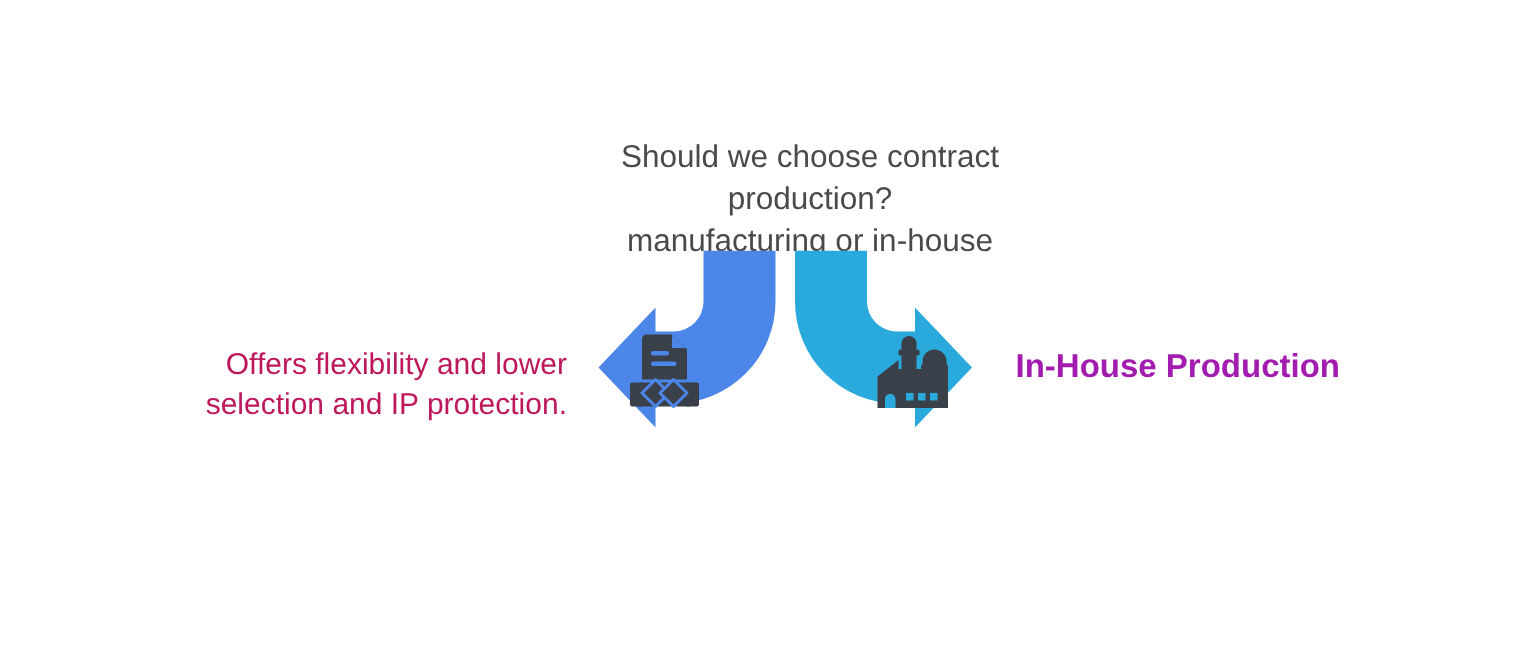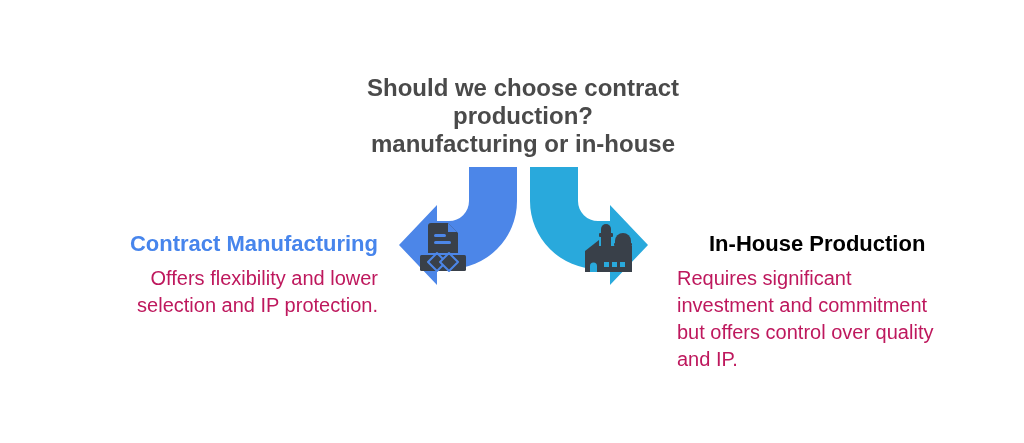--- a/index.html
+++ b/index.html
@@ -13,23 +13,23 @@
     width: 1024px;
     height: 443px;
     background: #ffffff;
     overflow: hidden;
   }
   .title {
     position: absolute;
     left: 363px;
     top: 74px;
     width: 320px;
-    margin: 0;
-    font-size: 24px;
-    font-weight: 700;
+    margin: 17px;
+    font-size: 21px;
+    font-weight: 400;
     line-height: 28px;
     color: #4a4a4a;
     text-align: center;
   }
   .arrows-svg {
     position: absolute;
     left: 395px;
     top: 167px;
     width: 265px;
     height: 124px;
@@ -54,21 +54,21 @@
     left: 85px;
     width: 293px;
     text-align: right;
   }
   .option.left h2 { color: #4785ec; }
   .option.right {
     left: 677px;
     width: 305px;
     text-align: left;
   }
-  .option.right h2 { color: #000000; margin-left: 32px; }
+  .option.right h2 { color: #a21caf; }
 </style>
 </head>
 <body>
 
 <div class="canvas">
 
   <h1 class="title">
     <div>Should we choose contract</div>
     <div>production?</div>
     <div>manufacturing or in-house</div>
@@ -100,30 +100,23 @@
       <path d="M30,22 V17 A8,8 0 0 1 46,17 V22 Z" fill="#394049"></path>
       <rect x="29" y="19" width="18" height="3" rx="1" fill="#394049"></rect>
       <path d="M5,48 V42 A3.5,3.5 0 0 1 12,42 V48 Z" fill="#29a9dc"></path>
       <rect x="19" y="38" width="5" height="5" fill="#29a9dc"></rect>
       <rect x="27" y="38" width="5" height="5" fill="#29a9dc"></rect>
       <rect x="35" y="38" width="5" height="5" fill="#29a9dc"></rect>
     </g>
   </svg>
 
   <div class="option left">
-    <h2>Contract Manufacturing</h2>
     <div class="body">
       <div>Offers flexibility and lower</div>
       <div>selection and IP protection.</div>
     </div>
   </div>
 
   <div class="option right">
     <h2>In-House Production</h2>
-    <div class="body">
-      <div>Requires significant</div>
-      <div>investment and commitment</div>
-      <div>but offers control over quality</div>
-      <div>and IP.</div>
-    </div>
   </div>
 
 </div>
 
 </body></html>

